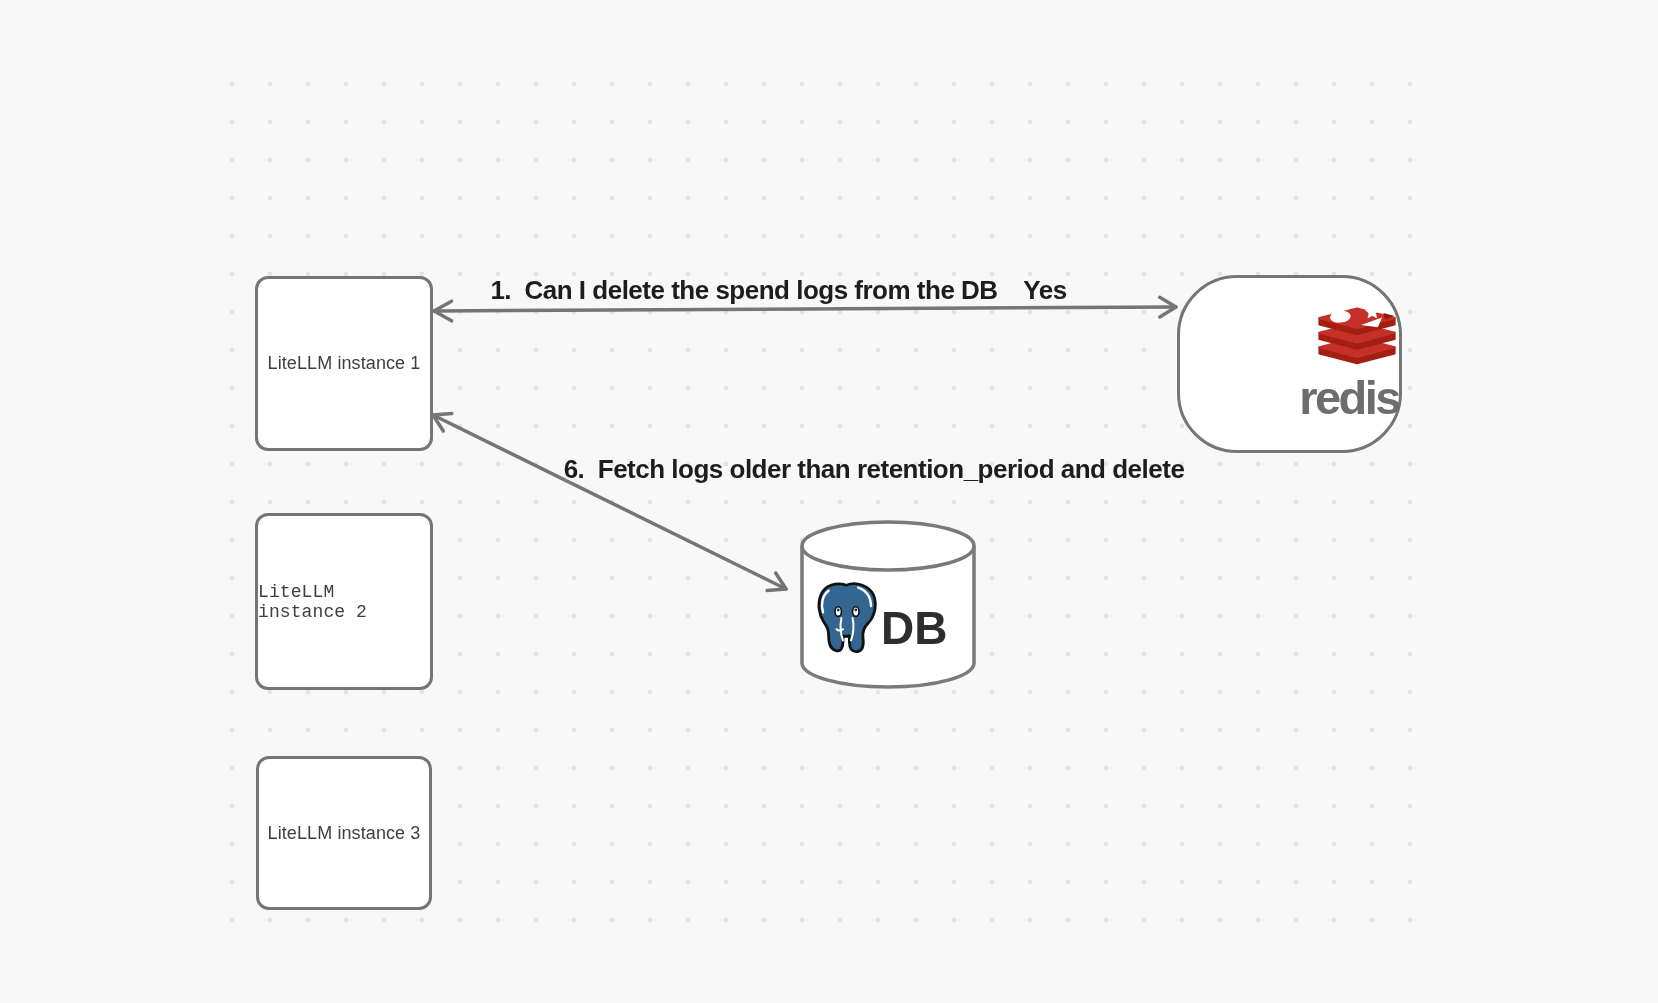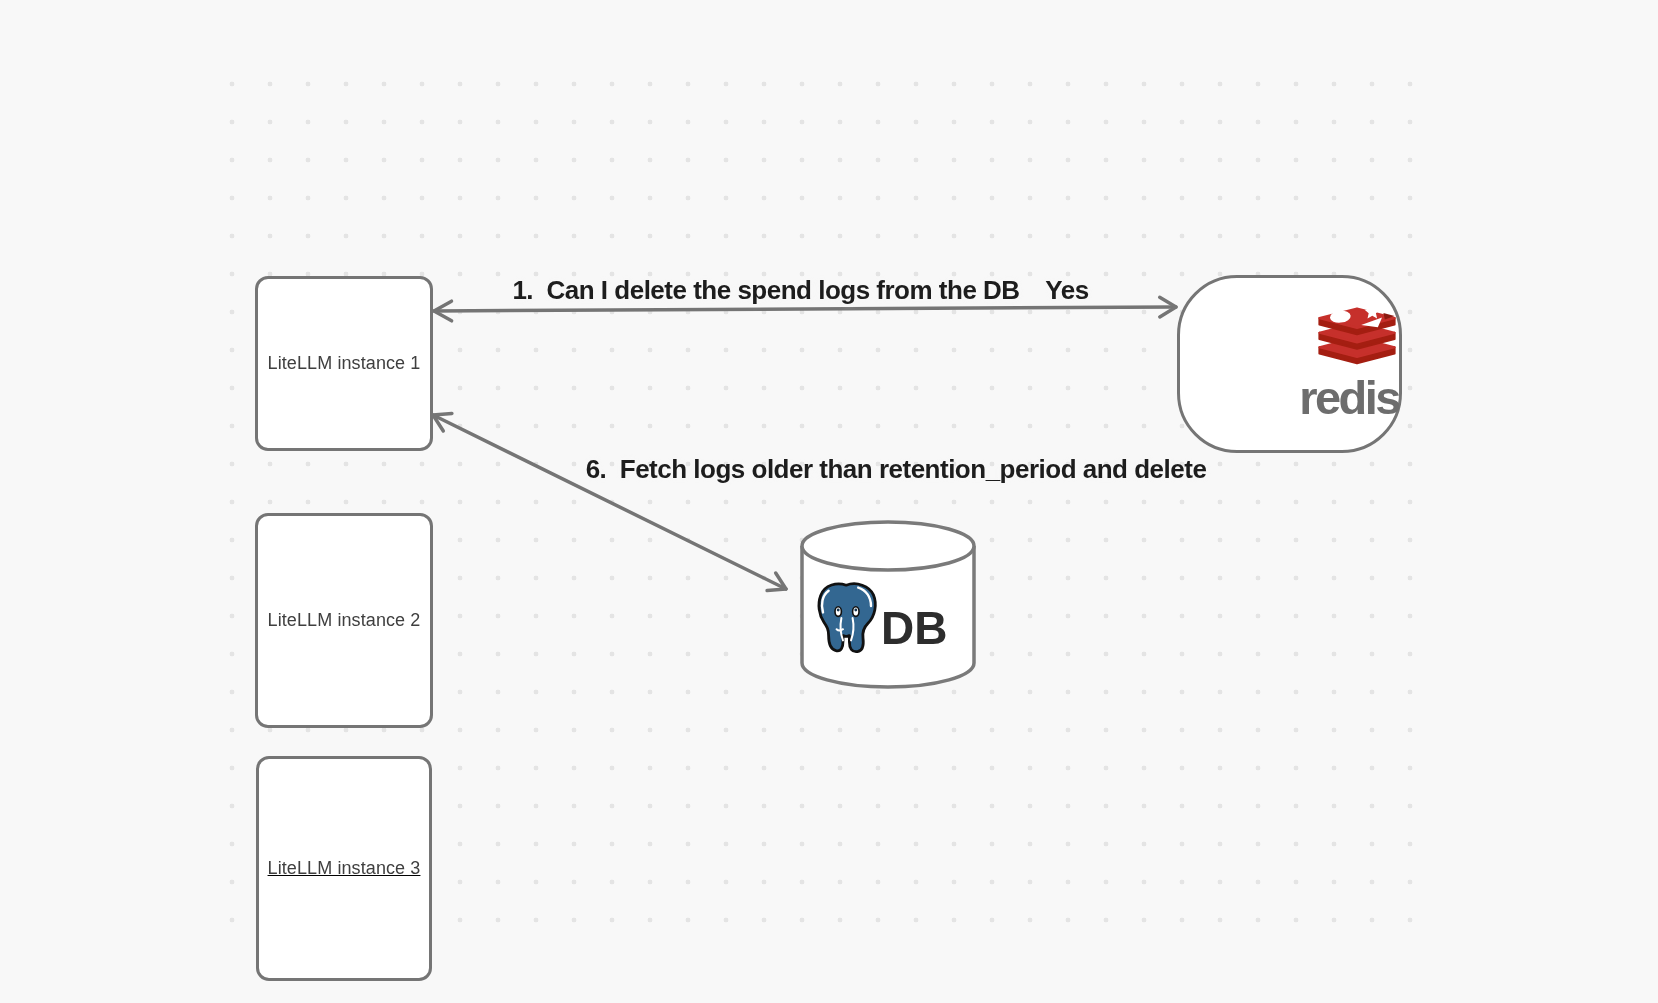--- a/index.html
+++ b/index.html
@@ -33,22 +33,22 @@
     box-sizing:border-box;
     background:#ffffff;
     border:3.5px solid #757575;
     border-radius:13px;
     display:flex;align-items:center;justify-content:center;
   }
   .instance-box .node-label{
     font-size:18px;color:#3f3f3f;letter-spacing:0.1px;
   }
   .box-1{left:255px;top:276px;width:178px;height:175px;}
-  .box-2{left:255px;top:513px;width:178px;height:215px;}
-  .box-3{left:256px;top:756px;width:176px;height:225px;text-decoration:underline;}
+  .box-2{left:255px;top:513px;width:178px;height:177px;font-family:Liberation Mono, monospace;}
+  .box-3{left:256px;top:756px;width:176px;height:154px;}
   .redis-node{
     position:absolute;
     left:1177px;top:275px;width:225px;height:178px;
     box-sizing:border-box;
     background:#ffffff;
     border:3.5px solid #757575;
     border-radius:60px;
     display:flex;flex-direction:column;align-items:flex-end;justify-content:center;
   }
   .redis-wordmark{
@@ -65,21 +65,20 @@
     position:absolute;left:82px;top:86px;
     font-size:46px;font-weight:600;color:#2d2d2d;line-height:1;
   }
   .edge-label{
     position:absolute;
     font-size:26px;font-weight:bold;color:#1d1d1d;
     letter-spacing:-0.5px;line-height:30px;
     white-space:pre;
     transform:translateX(-50%);
     text-shadow:0 0 6px rgba(248,248,248,0.9);
-    margin-left:22px;
   }
   .edge-1-label{left:744px;top:275px;}
   .edge-1-response{left:1045px;top:275px;}
   .edge-2-label{left:874px;top:454px;}
 </style>
 </head>
 <body>
 
 <div class="stage">
 

